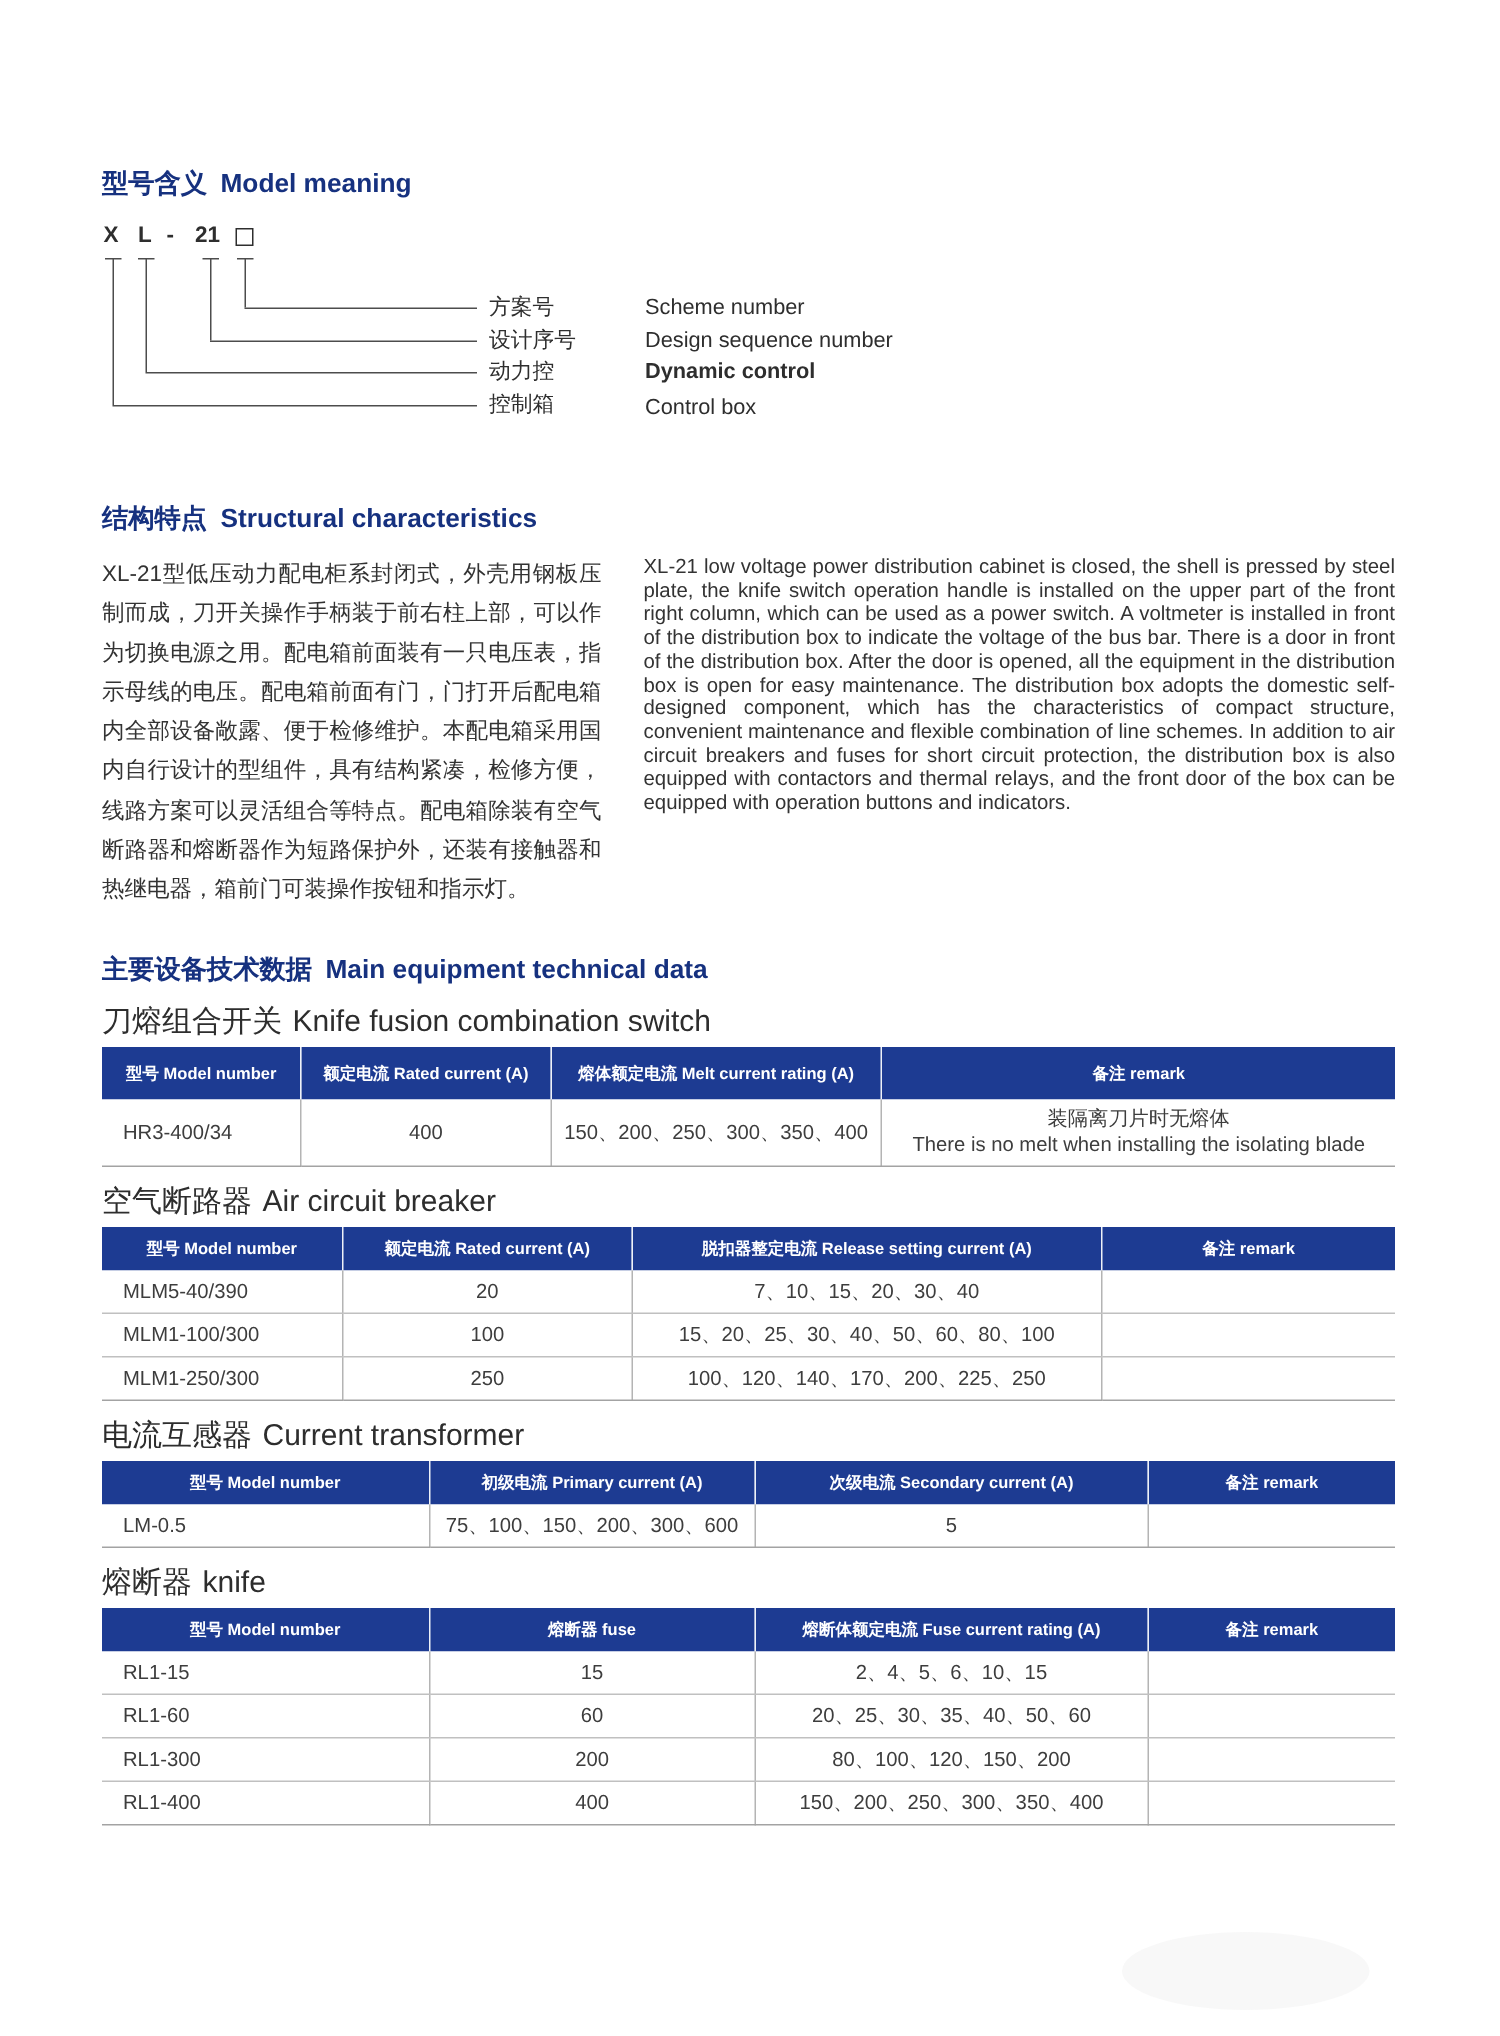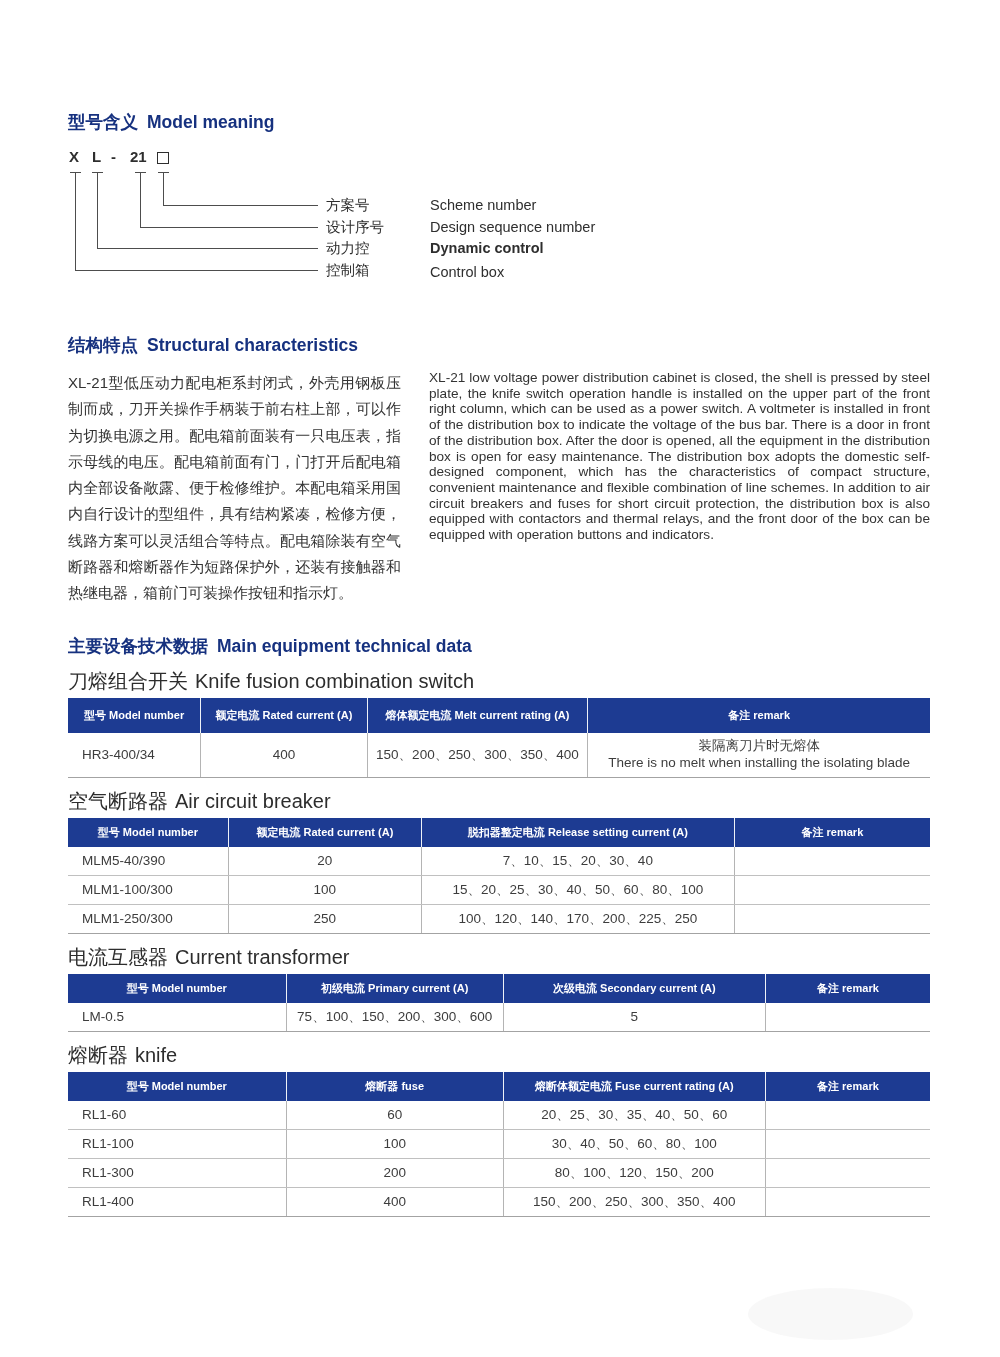--- a/index.html
+++ b/index.html
@@ -237,32 +237,32 @@
             <thead>
               <tr>
                 <th>型号 Model number</th>
                 <th>熔断器 fuse</th>
                 <th>熔断体额定电流 Fuse current rating (A)</th>
                 <th>备注 remark</th>
               </tr>
             </thead>
             <tbody>
               <tr>
+                <td>RL1-15</td>
+                <td>15</td>
+                <td>2、4、5、6、10、15</td>
+                <td></td>
+              </tr>
+              <tr>
                 <td>RL1-60</td>
                 <td>60</td>
                 <td>20、25、30、35、40、50、60</td>
                 <td></td>
               </tr>
               <tr>
-                <td>RL1-100</td>
-                <td>100</td>
-                <td>30、40、50、60、80、100</td>
-                <td></td>
-              </tr>
-              <tr>
                 <td>RL1-300</td>
                 <td>200</td>
                 <td>80、100、120、150、200</td>
                 <td></td>
               </tr>
               <tr>
                 <td>RL1-400</td>
                 <td>400</td>
                 <td>150、200、250、300、350、400</td>
                 <td></td>

